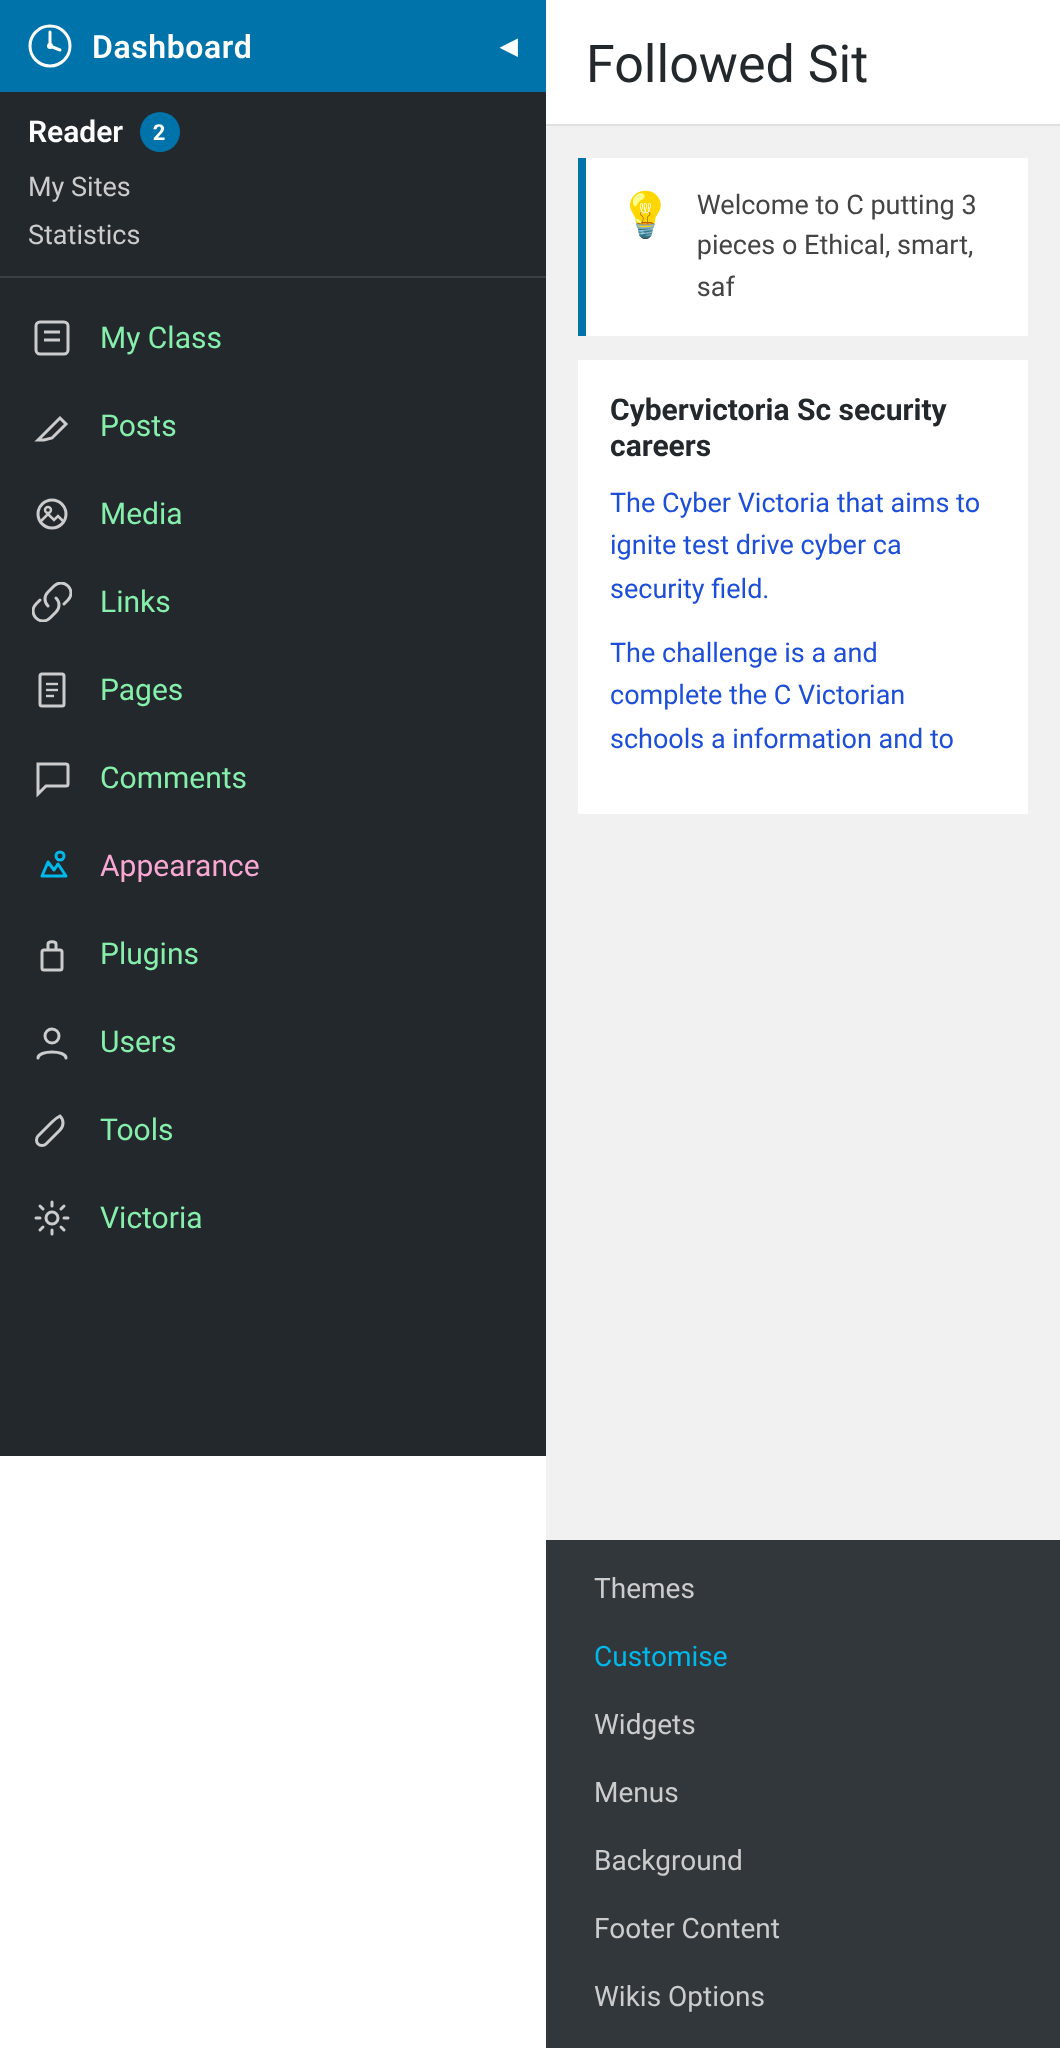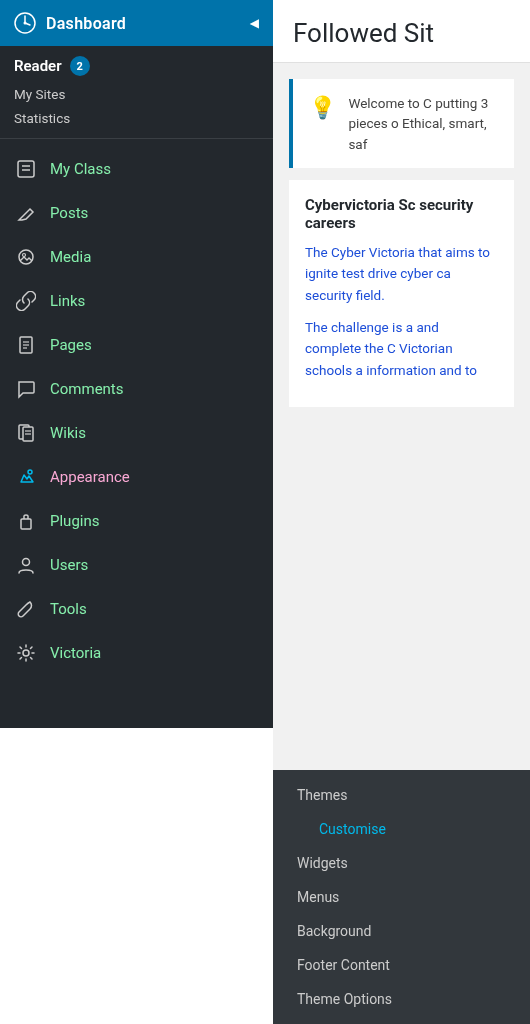--- a/index.html
+++ b/index.html
@@ -221,21 +221,20 @@
 
     .submenu-item {
       padding: 9px 24px;
       font-size: 14px;
       color: #ccc;
       cursor: pointer;
     }
 
     .submenu-item.active {
       color: #00b9eb;
-      margin-left: 22px;
     }
   </style>
 </head>
 <body>
 
 <nav class="sidebar">
 
   <div class="sidebar-header">
     <svg class="dashboard-icon" viewBox="0 0 22 22" fill="none" xmlns="http://www.w3.org/2000/svg">
       <circle cx="11" cy="11" r="10" stroke="white" stroke-width="1.5"></circle>
@@ -318,31 +317,20 @@
 
     <div class="nav-item">
       <span class="nav-item-icon">
         <svg width="20" height="20" viewBox="0 0 20 20" fill="none">
           <path d="M3 3 H17 C18 3 18 4 18 4 V13 C18 14 17 14 17 14 H7 L3 18 V4 C3 4 3 3 3 3 Z" stroke="#ccc" stroke-width="1.5" fill="none"></path>
         </svg>
       </span>
       <span class="nav-item-label">Comments</span>
     </div>
 
-    <div class="nav-item">
-      <span class="nav-item-icon">
-        <svg width="20" height="20" viewBox="0 0 20 20" fill="none">
-          <rect x="3" y="2" width="10" height="14" rx="1" stroke="#ccc" stroke-width="1.5"></rect>
-          <rect x="7" y="4" width="10" height="14" rx="1" stroke="#ccc" stroke-width="1.5" fill="#23282d"></rect>
-          <line x1="9" y1="8" x2="15" y2="8" stroke="#ccc" stroke-width="1.2"></line>
-          <line x1="9" y1="11" x2="15" y2="11" stroke="#ccc" stroke-width="1.2"></line>
-        </svg>
-      </span>
-      <span class="nav-item-label">Wikis</span>
-    </div>
 
     <div class="nav-item active">
       <span class="nav-item-icon">
         <svg width="20" height="20" viewBox="0 0 20 20" fill="none">
           <path d="M5 15 L8 8 L11 12 L13 9 L17 15 Z" stroke="#00b9eb" stroke-width="1.5" fill="none" stroke-linejoin="round"></path>
           <circle cx="14" cy="5" r="2" stroke="#00b9eb" stroke-width="1.5"></circle>
         </svg>
       </span>
       <span class="nav-item-label" style="color:#f9a8d4;">Appearance</span>
     </div>
@@ -408,16 +396,16 @@
     </div>
   </div>
 
   <div class="appearance-submenu">
     <div class="submenu-item">Themes</div>
     <div class="submenu-item active" style="color:#00b9eb;">Customise</div>
     <div class="submenu-item">Widgets</div>
     <div class="submenu-item">Menus</div>
     <div class="submenu-item">Background</div>
     <div class="submenu-item">Footer Content</div>
-    <div class="submenu-item">Theme Options</div>
+    <div class="submenu-item">Wikis Options</div>
   </div>
 
 </div>
 
 </body></html>

